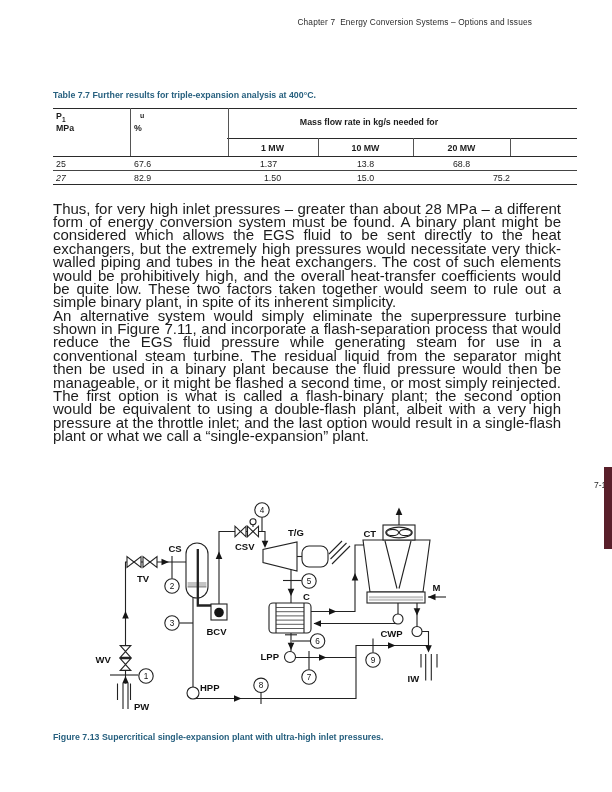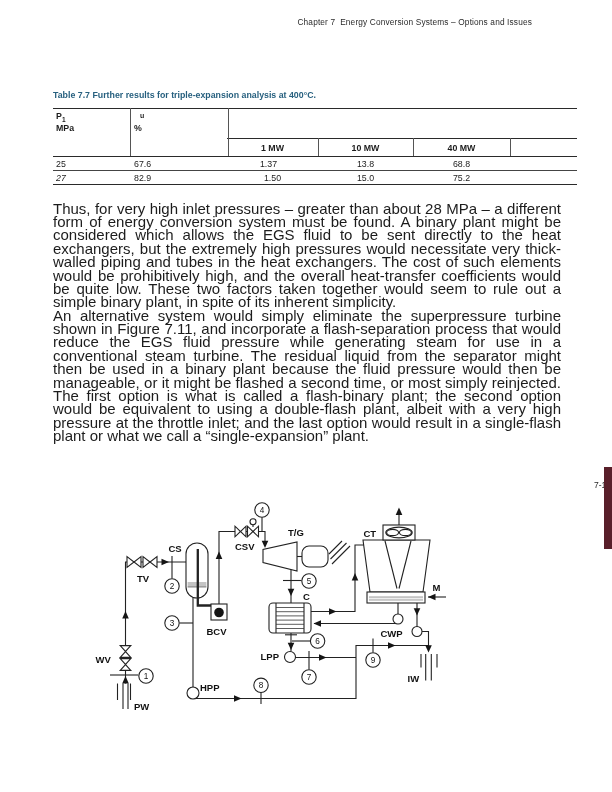--- a/index.html
+++ b/index.html
@@ -61,37 +61,38 @@
     <div class="vline" style="left:227.5px; top:108px; height:48px;"></div>
     <div class="vline" style="left:318px; top:138px; height:18px;"></div>
     <div class="vline" style="left:413px; top:138px; height:18px;"></div>
     <div class="vline" style="left:510px; top:138px; height:18px;"></div>
   </div>
 
   <div class="cell hd" style="left:56px; top:110.5px;"><span>P</span><sub class="t1">1</sub></div>
   <div class="cell hd" style="left:56px; top:123px;">MPa</div>
   <div class="cell hd sub-u" style="left:140px; top:112px;">u</div>
   <div class="cell hd" style="left:134px; top:123px;">%</div>
+  <div class="cell hd ctr" style="left:227px; top:117px; width:284px;">Mass flow rate in kg/s needed for</div>
   <div class="cell hd ctr" style="left:227px; top:142.5px; width:91px;">1 MW</div>
   <div class="cell hd ctr" style="left:318px; top:142.5px; width:95px;">10 MW</div>
-  <div class="cell hd ctr" style="left:413px; top:142.5px; width:97px;">40 MW</div>
+  <div class="cell hd ctr" style="left:413px; top:142.5px; width:97px;">20 MW</div>
 
   <div>
     <div class="cell" style="left:56px;  top:158.5px;">25</div>
     <div class="cell" style="left:134px; top:158.5px;">67.6</div>
     <div class="cell ctr" style="left:223px; top:158.5px; width:91px;">1.37</div>
     <div class="cell ctr" style="left:318px; top:158.5px; width:95px;">13.8</div>
     <div class="cell ctr" style="left:413px; top:158.5px; width:97px;text-align:center;">68.8</div>
   </div>
   <div>
     <div class="cell" style="left:56px;  top:172.5px;font-style:italic;">27</div>
     <div class="cell" style="left:134px; top:172.5px;">82.9</div>
     <div class="cell ctr" style="left:227px; top:172.5px; width:91px;text-align:center;">1.50</div>
     <div class="cell ctr" style="left:318px; top:172.5px; width:95px;">15.0</div>
-    <div class="cell ctr" style="left:413px; top:172.5px; width:97px;">75.2</div>
+    <div class="cell ctr" style="left:413px; top:172.5px; width:97px;text-align:right;">75.2</div>
   </div>
 
   <div class="para" style="top:201.5px;">Thus, for very high inlet pressures – greater than about 28 MPa – a different form of energy conversion system must be found. A binary plant might be considered which allows the EGS fluid to be sent directly to the heat exchangers, but the extremely high pressures would necessitate very thick-walled piping and tubes in the heat exchangers. The cost of such elements would be prohibitively high, and the overall heat-transfer coefficients would be quite low. These two factors taken together would seem to rule out a simple binary plant, in spite of its inherent simplicity.</div>
   <div class="para" style="top:308.5px;">An alternative system would simply eliminate the superpressure turbine shown in Figure 7.11, and incorporate a flash-separation process that would reduce the EGS fluid pressure while generating steam for use in a conventional steam turbine. The residual liquid from the separator might then be used in a binary plant because the fluid pressure would then be manageable, or it might be flashed a second time, or most simply reinjected. The first option is what is called a flash-binary plant; the second option would be equivalent to using a double-flash plant, albeit with a very high pressure at the throttle inlet; and the last option would result in a single-flash plant or what we call a “single-expansion” plant.</div>
 
   <div class="pageno">7-19</div>
   <div class="tab"></div>
 
   <svg class="diagram" width="612" height="792" viewBox="0 0 612 792">
 
@@ -269,14 +270,15 @@
       <text class="lbl" x="380.5" y="637">CWP</text>
       <text class="lbl" x="260.5" y="660">LPP</text>
       <text class="lbl" x="200" y="691">HPP</text>
       <text class="lbl" x="206.5" y="634.5">BCV</text>
       <text class="lbl" x="95.5" y="663">WV</text>
       <text class="lbl" x="134" y="710">PW</text>
       <text class="lbl" x="407.5" y="681.5">IW</text>
     </g>
   </svg>
 
+  <div class="fcaption">Figure 7.13 Supercritical single-expansion plant with ultra-high inlet pressures.</div>
 
 </div>
 
 </body></html>

